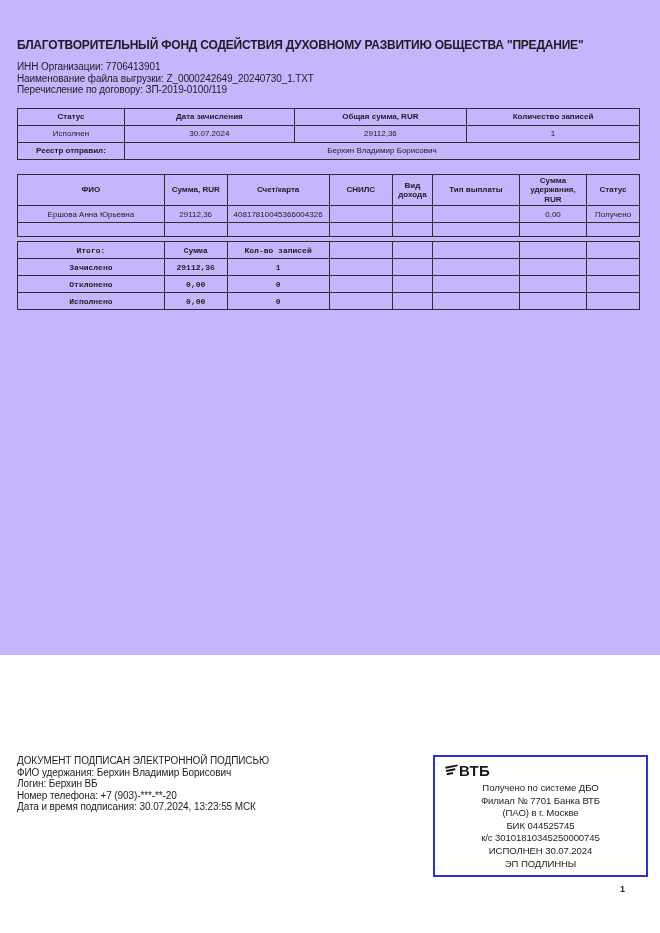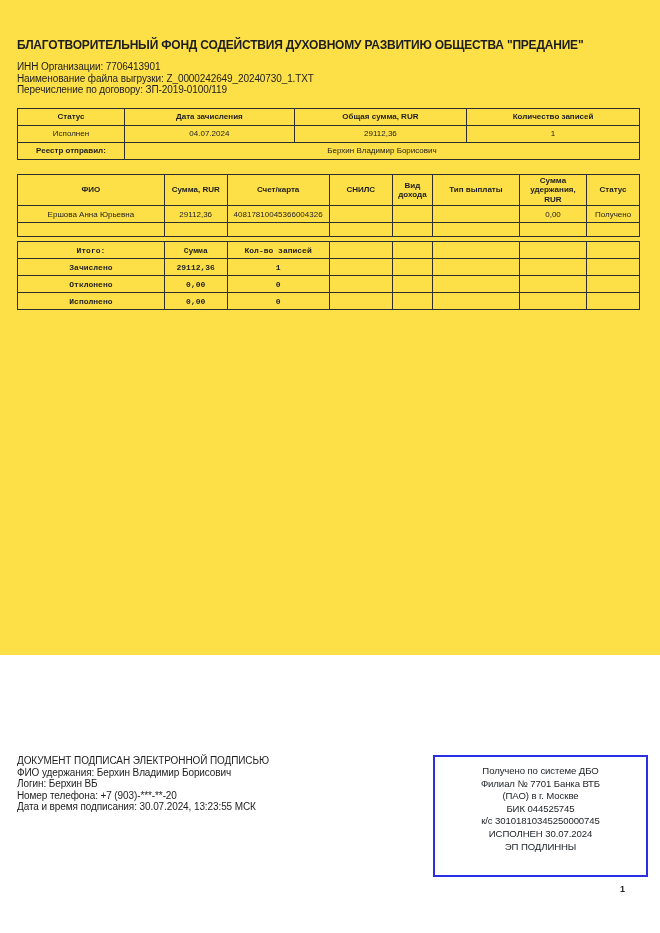--- a/index.html
+++ b/index.html
@@ -5,21 +5,21 @@
   * { box-sizing: border-box; }
   html, body { margin: 0; padding: 0; }
   body {
     width: 660px; height: 933px;
     background: #ffffff;
     font-family: "Liberation Sans", sans-serif;
     color: #1d1d1f;
     position: relative;
     overflow: hidden;
   }
-  .page { position: relative; width: 660px; height: 655px; background: #fde047; }
+  .page { position: relative; width: 660px; height: 655px; background: #c4b5fd; }
   .content { padding: 38px 20px 0 17px; }
 
   .title {
     font-size: 12px;
     font-weight: bold;
     margin: 0 0 9px 0;
     letter-spacing: -0.2px;
     white-space: nowrap;
   }
   .info-line { font-size: 10px; line-height: 11.6px; letter-spacing: -0.1px; }
@@ -122,21 +122,21 @@
       </colgroup>
       <tbody>
           <tr>
         <td class="bold">Статус</td>
         <td class="bold">Дата зачисления</td>
         <td class="bold">Общая сумма, RUR</td>
         <td class="bold">Количество записей</td>
       </tr>
       <tr>
         <td>Исполнен</td>
-        <td>04.07.2024</td>
+        <td>30.07.2024</td>
         <td>29112,36</td>
         <td>1</td>
       </tr>
       <tr>
         <td class="bold">Реестр отправил:</td>
         <td colspan="3">Берхин Владимир Борисович</td>
       </tr>
     </tbody>
       </table>
 
@@ -243,20 +243,30 @@
 
   <div class="signature">
     <div>ДОКУМЕНТ ПОДПИСАН ЭЛЕКТРОННОЙ ПОДПИСЬЮ</div>
     <div>ФИО удержания: Берхин Владимир Борисович</div>
     <div>Логин: Берхин ВБ</div>
     <div>Номер телефона: +7 (903)-***-**-20</div>
     <div>Дата и время подписания: 30.07.2024, 13:23:55 МСК</div>
   </div>
 
   <div class="stamp">
+    <div class="stamp-logo">
+      <svg class="mark" width="14" height="12" viewBox="0 0 14 12">
+        <g fill="currentColor" transform="rotate(-11 7 6)">
+          <rect x="1" y="1.6" width="12.4" height="1.9"></rect>
+          <rect x="1" y="4.9" width="9.4" height="1.9"></rect>
+          <rect x="1" y="8.2" width="6.4" height="1.9"></rect>
+        </g>
+      </svg>
+      <span class="word">ВТБ</span>
+    </div>
     <div class="stamp-lines">
       <div>Получено по системе ДБО</div>
       <div>Филиал № 7701 Банка ВТБ</div>
       <div>(ПАО) в г. Москве</div>
       <div>БИК 044525745</div>
       <div>к/с 30101810345250000745</div>
       <div>ИСПОЛНЕН 30.07.2024</div>
       <div>ЭП ПОДЛИННЫ</div>
     </div>
   </div>

